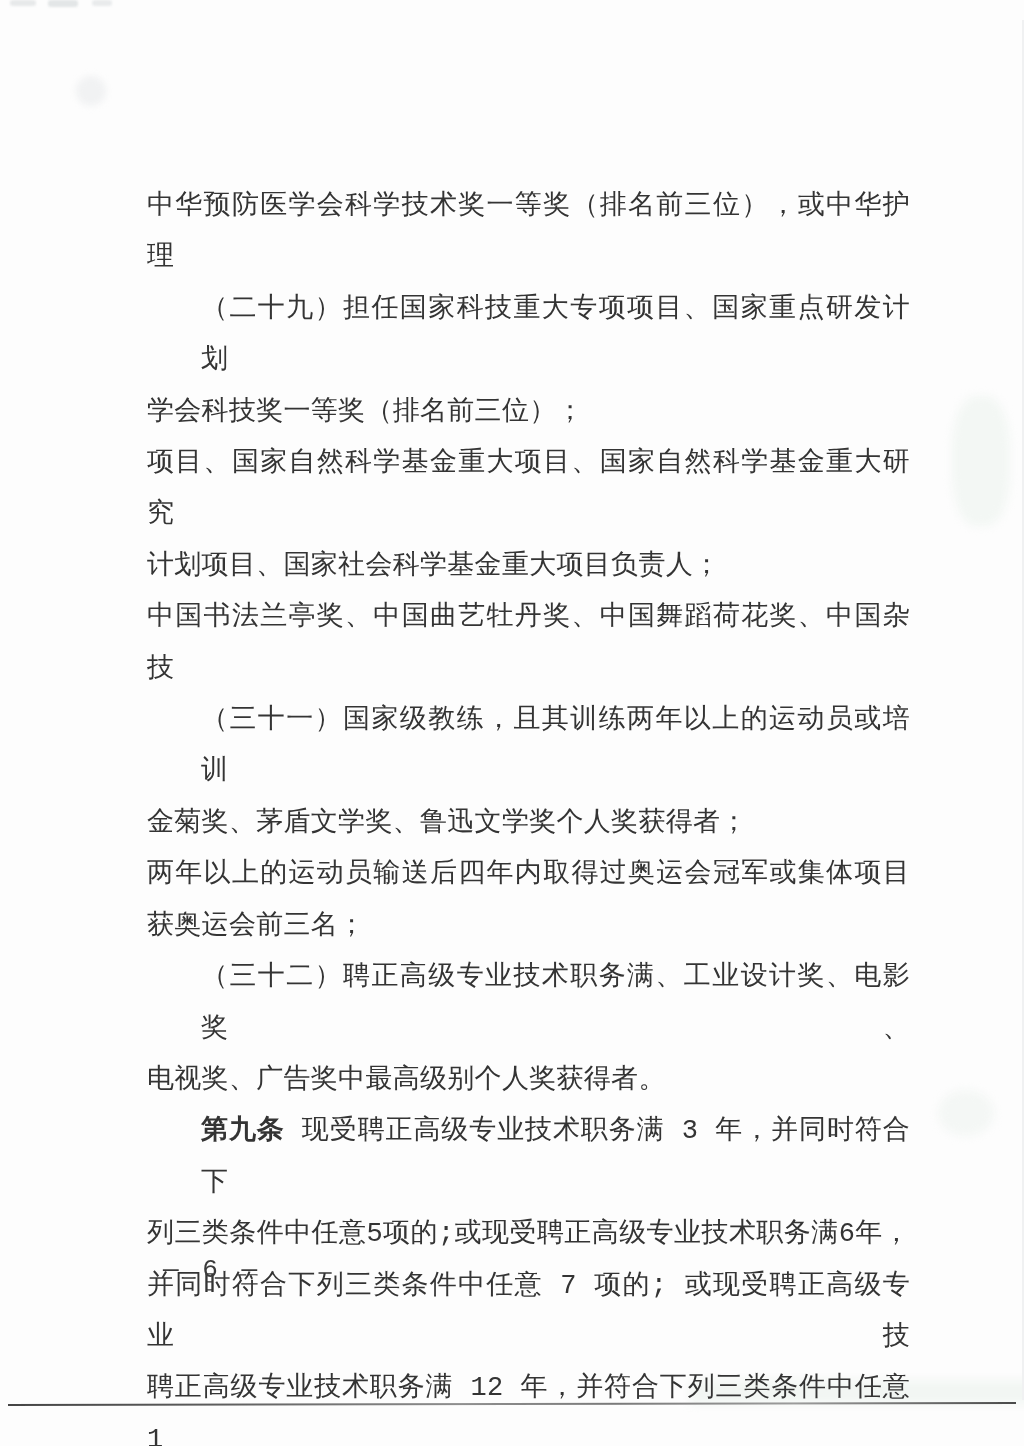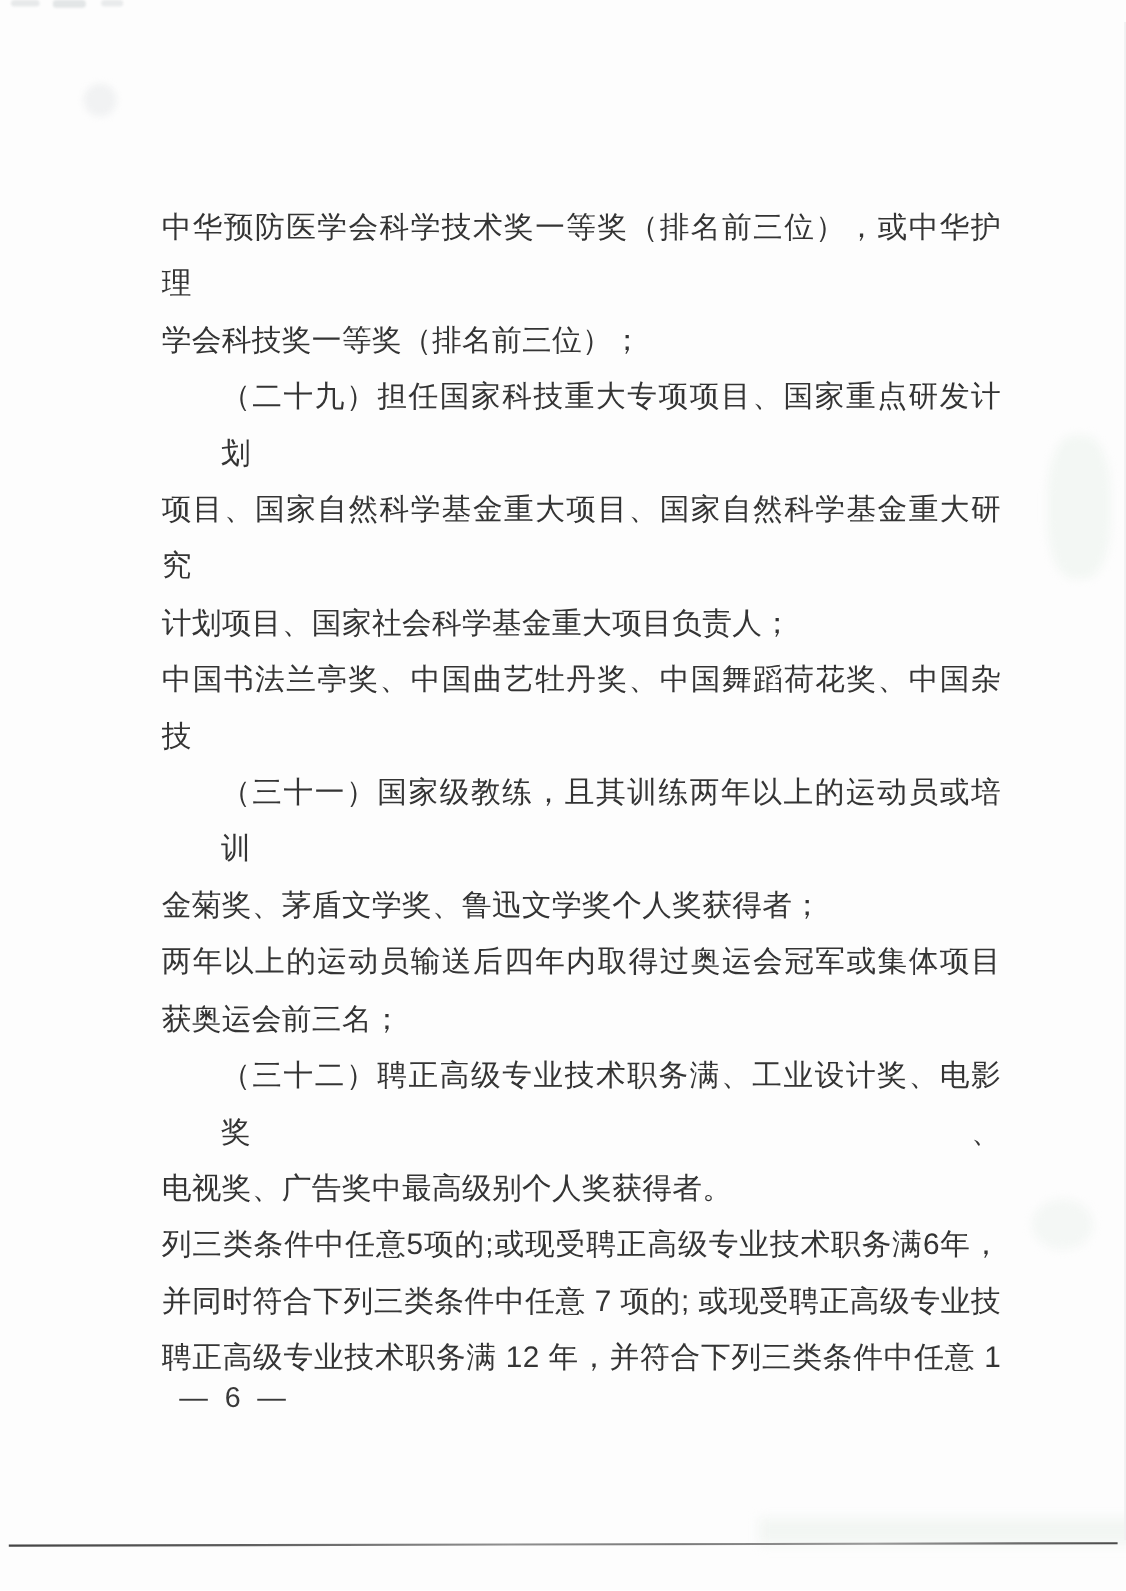--- a/index.html
+++ b/index.html
@@ -7,21 +7,21 @@
     margin: 0;
     padding: 0;
     background: #ffffff;
   }
   .page {
     position: relative;
     width: 1024px;
     height: 1446px;
     background: var(--paper, #fdfdfd);
     overflow: hidden;
-    font-family: Liberation Sans, sans-serif;
+    font-family: Liberation Mono, monospace;
     color: var(--ink, #343434);
   }
   
   .doc-lines {
     position: absolute;
     left: 147px;
     top: 181px;
     width: 763px;
     font-size: 27px;
     line-height: 51.4px;
@@ -86,31 +86,32 @@
   <div class="smudge smudge-tl-2"></div>
   <div class="smudge smudge-tl-3"></div>
   <div class="smudge smudge-tl-4"></div>
   <div class="smudge smudge-r-1"></div>
   <div class="smudge smudge-r-2"></div>
   <div class="smudge smudge-b-1"></div>
   <div class="right-edge"></div>
 
   <div class="doc-lines">
       <div class="line j"><span>中华预防医学会科学技术奖一等奖（排名前三位），或中华护理</span></div>
+      <div class="line j ind"><span>（二十九）担任国家科技重大专项项目、国家重点研发计划</span></div>
       <div class="line"><span>学会科技奖一等奖（排名前三位）；</span></div>
-      <div class="line j ind"><span>（二十九）担任国家科技重大专项项目、国家重点研发计划</span></div>
       <div class="line j"><span>项目、国家自然科学基金重大项目、国家自然科学基金重大研究</span></div>
       <div class="line"><span>计划项目、国家社会科学基金重大项目负责人；</span></div>
       <div class="line j"><span>中国书法兰亭奖、中国曲艺牡丹奖、中国舞蹈荷花奖、中国杂技</span></div>
       <div class="line j ind"><span>（三十一）国家级教练，且其训练两年以上的运动员或培训</span></div>
       <div class="line"><span>金菊奖、茅盾文学奖、鲁迅文学奖个人奖获得者；</span></div>
       <div class="line j"><span>两年以上的运动员输送后四年内取得过奥运会冠军或集体项目</span></div>
       <div class="line"><span>获奥运会前三名；</span></div>
       <div class="line j ind"><span>（三十二）聘正高级专业技术职务满、工业设计奖、电影奖、</span></div>
       <div class="line"><span>电视奖、广告奖中最高级别个人奖获得者。</span></div>
+      <div class="line j ind"><span class="b">第九条</span><span> 现受聘正高级专业技术职务满 3 年，并同时符合下</span></div>
       <div class="line j"><span>列三类条件中任意5项的;或现受聘正高级专业技术职务满6年，</span></div>
       <div class="line j"><span>并同时符合下列三类条件中任意 7 项的; 或现受聘正高级专业技</span></div>
       <div class="line j"><span>聘正高级专业技术职务满 12 年，并符合下列三类条件中任意 1</span></div>
     </div>
 
   <div class="page-number">— 6 —</div>
 
   <div class="bottom-edge-line"></div>
 
 </div>

